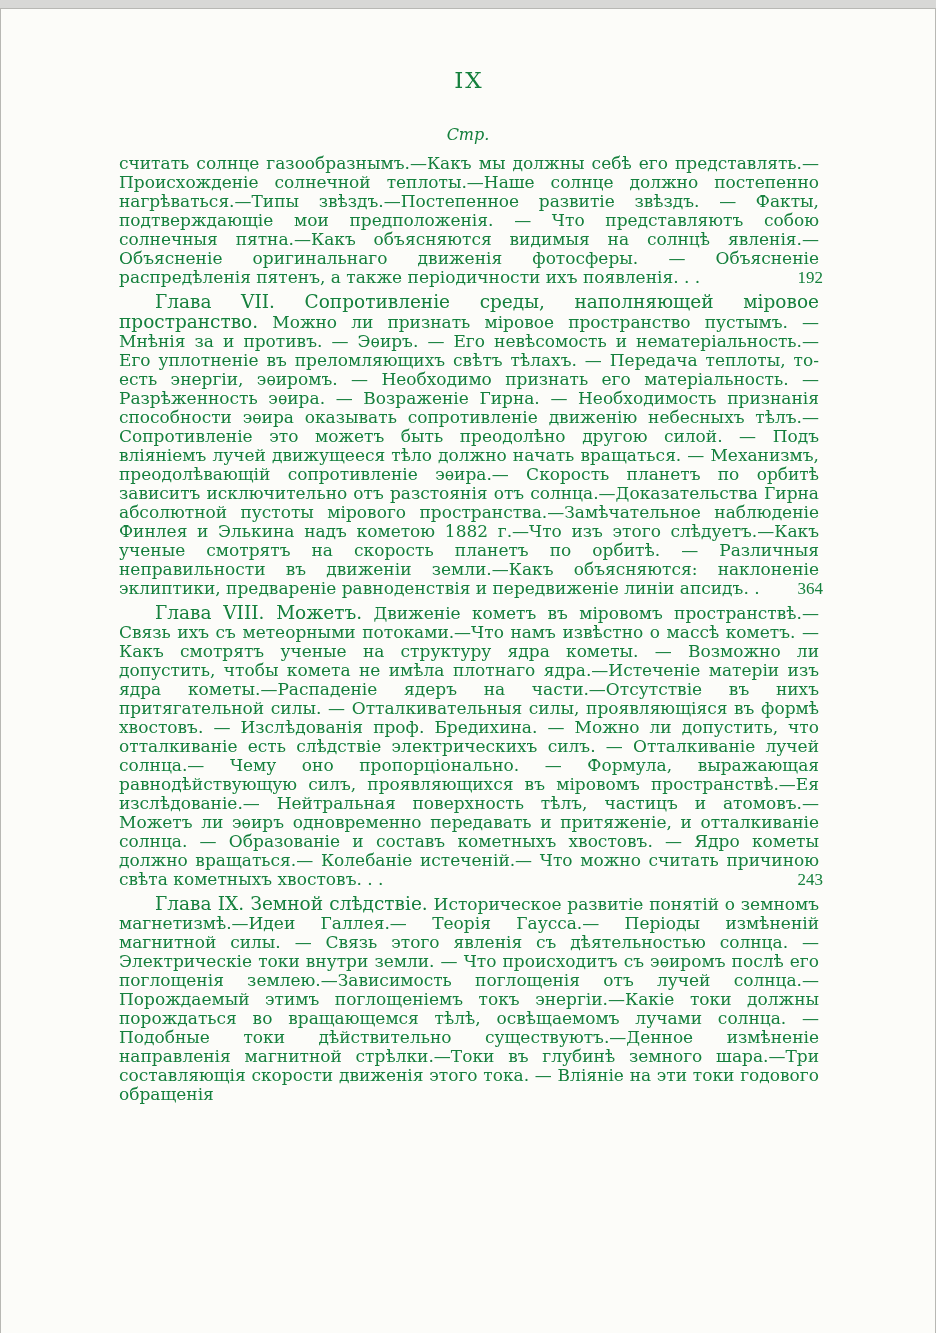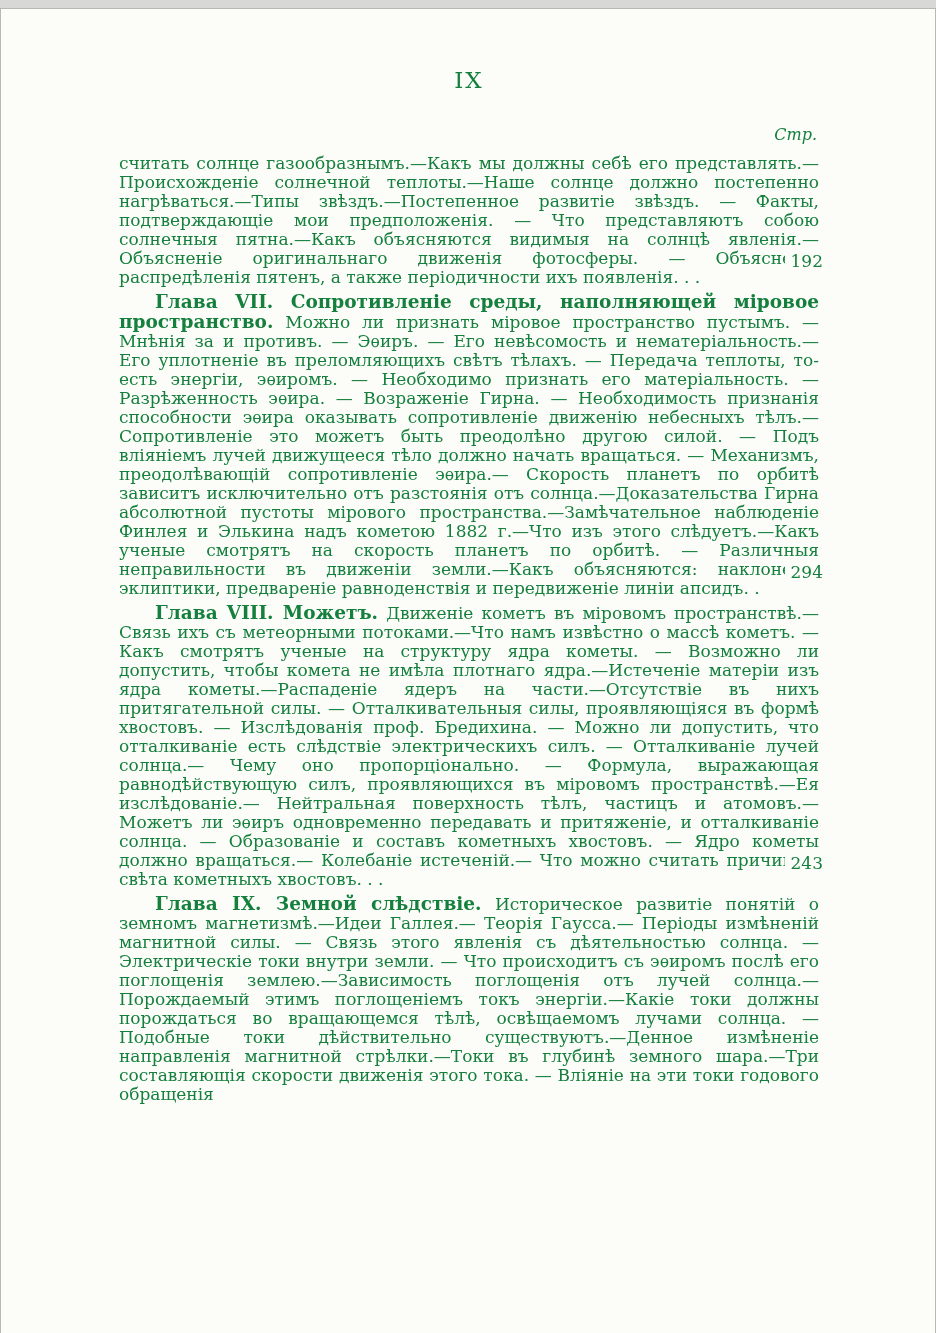--- a/index.html
+++ b/index.html
@@ -17,67 +17,68 @@
     overflow: hidden;
   }
   .page-header {
     text-align: center;
     font-size: 23px;
     letter-spacing: 2px;
     margin-bottom: 32px;
     font-weight: normal;
   }
   .col-label {
-    text-align: right;
+    text-align: center;
     font-style: italic;
     font-size: 16px;
     margin-bottom: 10px;
     padding-right: 2px;
   }
   .entry {
     position: relative;
     text-align: justify;
     font-size: 17px;
     line-height: 19px;
     margin-bottom: 5px;
   }
   .entry.chapter { text-indent: 36px; }
   .entry.continuation { text-indent: 0; }
   .chapter-heading {
-    font-weight: bold;
+    font-weight: normal;
     font-size: 18.5px;
   }
   .page-num {
     position: absolute;
     right: -4px;
-    bottom: 16px;
+    bottom: 0;
     font-size: 17px;
     text-indent: 0;
     background: #fcfcf9;
     padding-left: 6px;
+    font-family: Liberation Serif, serif;
   }
 </style>
 </head>
 <body>
 
 <div class="scan-page">
 
   <div class="page-header">IX</div>
 
   <div class="col-label">Стр.</div>
 
   <p class="entry continuation">
     <span class="entry-text">считать солнце газообразнымъ.—Какъ мы должны себѣ его представлять.— Происхожденіе солнечной теплоты.—Наше солнце должно постепенно нагрѣваться.—Типы звѣздъ.—Постепенное развитіе звѣздъ. — Факты, подтверждающіе мои предположенія. — Что представляютъ собою солнечныя пятна.—Какъ объясняются видимыя на солнцѣ явленія.—Объясненіе оригинальнаго движенія фотосферы. — Объясненіе распредѣленія пятенъ, а также періодичности ихъ появленія.  .  .</span>
     <span class="page-num">192</span>
   </p>
 
   <p class="entry chapter">
     <span class="chapter-heading">Глава VII. Сопротивленіе среды, наполняющей міровое пространство.</span>
     <span class="entry-text">Можно ли признать міровое пространство пустымъ. — Мнѣнія за и противъ. — Эѳиръ. — Его невѣсомость и нематеріальность.— Его уплотненіе въ преломляющихъ свѣтъ тѣлахъ. — Передача теплоты, то-есть энергіи, эѳиромъ. — Необходимо признать его матеріальность. — Разрѣженность эѳира. — Возраженіе Гирна. — Необходимость признанія способности эѳира оказывать сопротивленіе движенію небесныхъ тѣлъ.— Сопротивленіе это можетъ быть преодолѣно другою силой. — Подъ вліяніемъ лучей движущееся тѣло должно начать вращаться. — Механизмъ, преодолѣвающій сопротивленіе эѳира.— Скорость планетъ по орбитѣ зависитъ исключительно отъ разстоянія отъ солнца.—Доказательства Гирна абсолютной пустоты мірового пространства.—Замѣчательное наблюденіе Финлея и Элькина надъ кометою 1882 г.—Что изъ этого слѣдуетъ.—Какъ ученые смотрятъ на скорость планетъ по орбитѣ. — Различныя неправильности въ движеніи земли.—Какъ объясняются: наклоненіе эклиптики, предвареніе равноденствія и передвиженіе линіи апсидъ. .</span>
-    <span class="page-num">294</span>
+    <span class="page-num">364</span>
   </p>
 
   <p class="entry chapter">
     <span class="chapter-heading">Глава VIII. Можетъ.</span>
     <span class="entry-text">Движеніе кометъ въ міровомъ пространствѣ.—Связь ихъ съ метеорными потоками.—Что намъ извѣстно о массѣ кометъ. — Какъ смотрятъ ученые на структуру ядра кометы. — Возможно ли допустить, чтобы комета не имѣла плотнаго ядра.—Истеченіе матеріи изъ ядра кометы.—Распаденіе ядеръ на части.—Отсутствіе въ нихъ притягательной силы. — Отталкивательныя силы, проявляющіяся въ формѣ хвостовъ. — Изслѣдованія проф. Бредихина. — Можно ли допустить, что отталкиваніе есть слѣдствіе электрическихъ силъ. — Отталкиваніе лучей солнца.— Чему оно пропорціонально. — Формула, выражающая равнодѣйствующую силъ, проявляющихся въ міровомъ пространствѣ.—Ея изслѣдованіе.— Нейтральная поверхность тѣлъ, частицъ и атомовъ.— Можетъ ли эѳиръ одновременно передавать и притяженіе, и отталкиваніе солнца. — Образованіе и составъ кометныхъ хвостовъ. — Ядро кометы должно вращаться.— Колебаніе истеченій.— Что можно считать причиною свѣта кометныхъ хвостовъ.  .  .</span>
     <span class="page-num">243</span>
   </p>
 
   <p class="entry chapter">
     <span class="chapter-heading">Глава IX. Земной слѣдствіе.</span>

